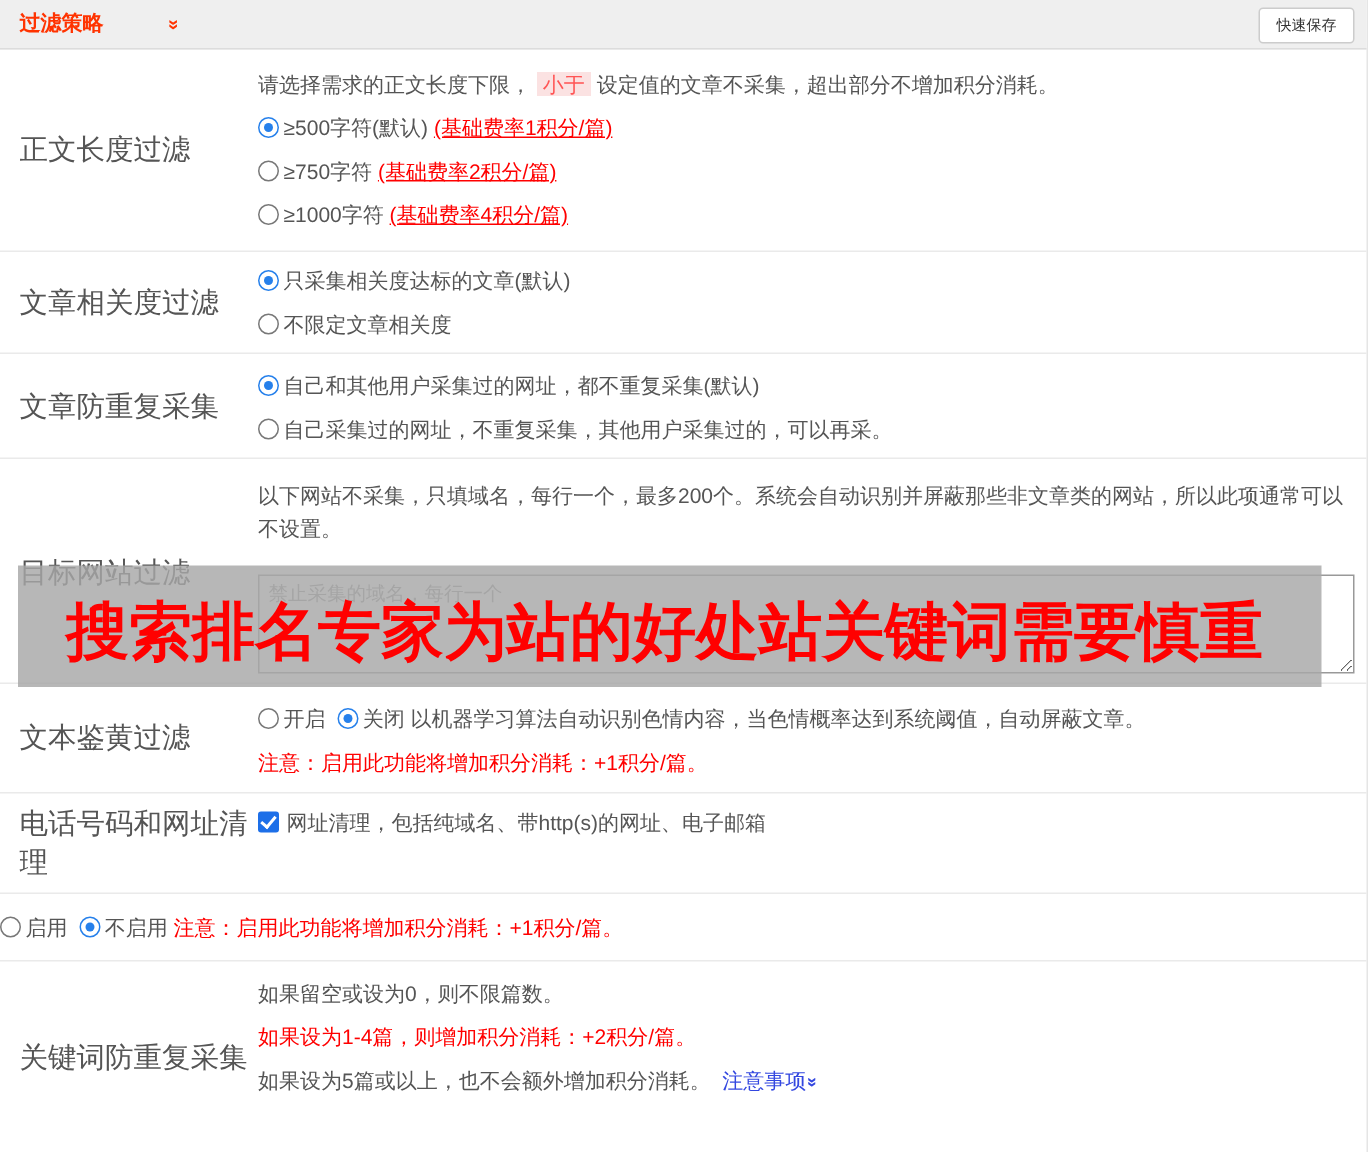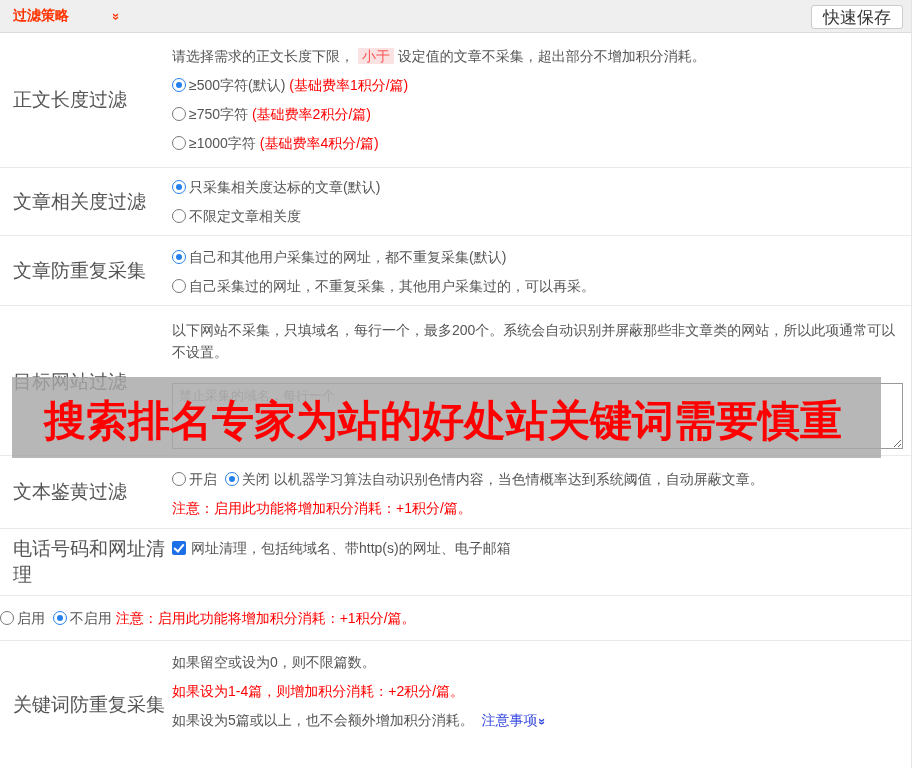--- a/index.html
+++ b/index.html
@@ -7,21 +7,21 @@
     font-family:"Liberation Sans","DejaVu Sans",sans-serif; }
   .page { position:relative; width:912px; height:768px; background:#fff; border-right:1px solid #e5e5e5;}
 
   
   .topbar { height:33px; background:#efefef; border-bottom:1px solid #dcdcdc;
     display:flex; align-items:center; padding:0 8px 0 13px; position:relative;gap:40px; }
   .topbar-title { color:#f30; font-size:14px; font-weight:bold; }
   .rot90 { display:inline-block; transform:rotate(90deg); font-weight:bold; }
   .topbar .rot90 { color:#f30; font-size:13px; margin-left:4px; }
   .save-btn { position:absolute; right:8px; top:5px; height:24px; padding:0 11px;
-    background:#fff; border:1px solid #ccc; border-radius:3px; font-size:17px;
+    background:#fff; border:1px solid #ccc; border-radius:3px; font-size:10px;
     color:#333; cursor:pointer; font-family:inherit; }
 
   
   .row { display:flex; border-bottom:1px solid #eaeaea; }
   .r1{height:135px}.r2{height:68px}.r3{height:70px}.r4{height:150px}
   .r5{height:73px}.r6{height:67px}.r7{height:45px}.r8{height:127px; border-bottom:none;}
   .lbl { width:172px; min-width:172px; padding-left:13px; display:flex; align-items:center;
     color:#555; font-size:19px; }
   .ct { flex:1; padding:13px 8px 0 0; font-size:14px; color:#555; }
   .cl { line-height:21px; margin-bottom:8px; white-space:nowrap; }
@@ -31,21 +31,21 @@
     border:1px solid #787878; background:#fff; vertical-align:-2px; margin-right:3px; position:relative; }
   .rd.on { border-color:#2680eb; }
   .rd.on::after { content:""; position:absolute; left:3px; top:3px; width:6px; height:6px;
     border-radius:50%; background:#2680eb; }
   .cb { display:inline-block; width:14px; height:14px; background:#1d6fe8; border-radius:2px;
     vertical-align:-2px; margin-right:5px; position:relative; }
   .cb::after { content:""; position:absolute; left:4px; top:1px; width:4px; height:8px;
     border:solid #fff; border-width:0 2px 2px 0; transform:rotate(40deg); }
 
   .red { color:#f00; }
-  .ul { }
+  .ul { text-decoration:underline; }
   .hl { color:#f55; background:#fbe2e2; padding:0 4px; }
   .blink { color:#3347e0; cursor:pointer; }
   .blink .rot90 { font-size:12px; }
 
   textarea.site-box { display:block; margin-top:3px; width:100%; height:66px;
     border:1px solid #999; padding:3px 6px; font-size:13px; color:#555;
     font-family:inherit; resize:both; }
   textarea.site-box::placeholder { color:#999; }
   input.phone-in { width:114px; height:22px; border:1px solid #aaa; padding:0 5px;
     font-size:13px; color:#555; font-family:inherit; vertical-align:-5px; }

